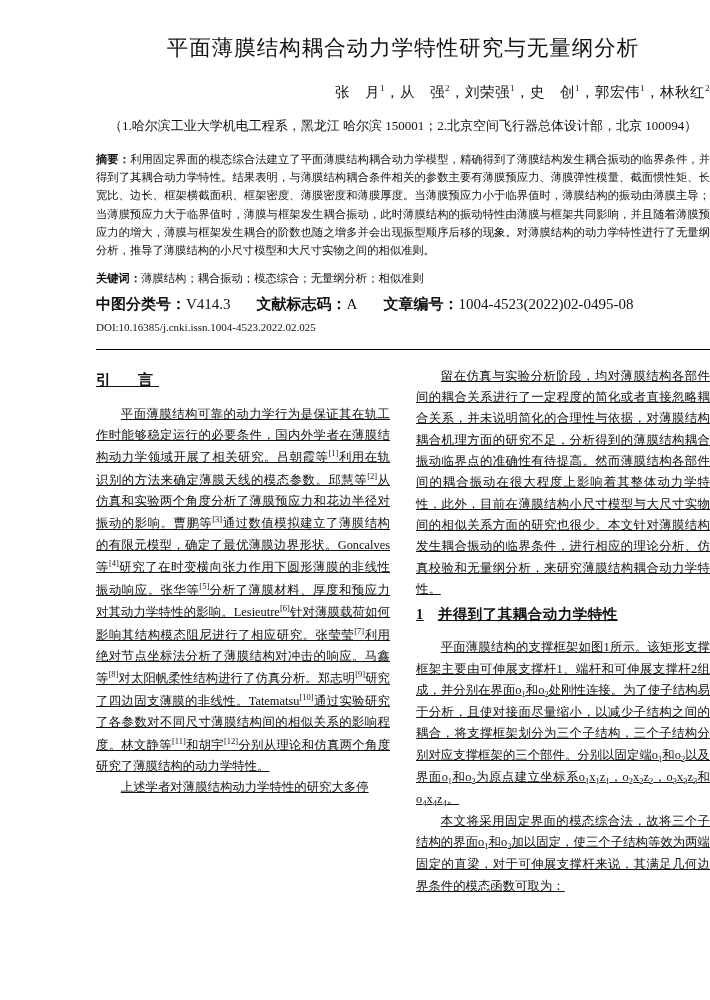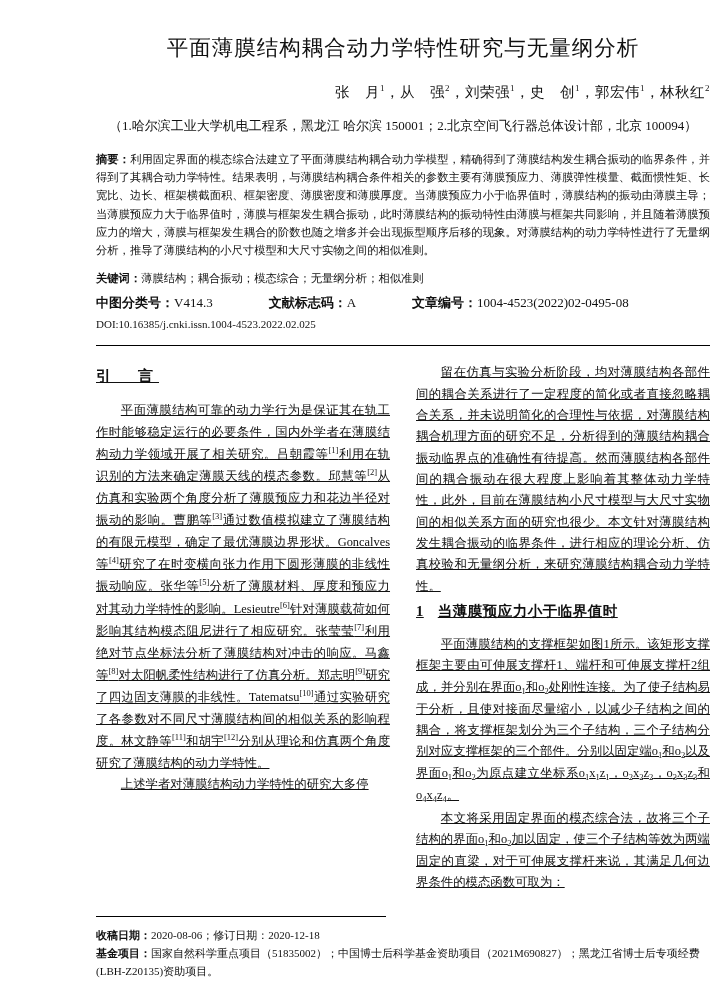--- a/index.html
+++ b/index.html
@@ -56,24 +56,23 @@
     margin-bottom: 10px;
   }
   .abstract .lead { font-weight: bold; }
   .keywords {
     font-size: 11.3px;
     line-height: 1.7;
     margin-bottom: 3px;
   }
   .keywords .lead { font-weight: bold; }
   .meta-line {
-    font-size: 13px;
+    font-size: 15px;
     line-height: 1.7;
     display: flex;
-    gap: 30px;
   }
   .meta-line .seg { margin-right: 26px; white-space: nowrap; }
   .meta-line .seg .lb { font-weight: bold; }
   .doi {
     font-size: 11px;
     line-height: 1.7;
     margin-top: 1px;
     font-family: "Liberation Serif", serif;
   }
   .rule {
@@ -159,31 +158,22 @@
 
     <div class="col">
       <div class="sec-head">引　言</div>
       <p class="body">平面薄膜结构可靠的动力学行为是保证其在轨工作时能够稳定运行的必要条件，国内外学者在薄膜结构动力学领域开展了相关研究。吕朝霞等<sup>[1]</sup>利用在轨识别的方法来确定薄膜天线的模态参数。邱慧等<sup>[2]</sup>从仿真和实验两个角度分析了薄膜预应力和花边半径对振动的影响。曹鹏等<sup>[3]</sup>通过数值模拟建立了薄膜结构的有限元模型，确定了最优薄膜边界形状。Goncalves等<sup>[4]</sup>研究了在时变横向张力作用下圆形薄膜的非线性振动响应。张华等<sup>[5]</sup>分析了薄膜材料、厚度和预应力对其动力学特性的影响。Lesieutre<sup>[6]</sup>针对薄膜载荷如何影响其结构模态阻尼进行了相应研究。张莹莹<sup>[7]</sup>利用绝对节点坐标法分析了薄膜结构对冲击的响应。马鑫等<sup>[8]</sup>对太阳帆柔性结构进行了仿真分析。郑志明<sup>[9]</sup>研究了四边固支薄膜的非线性。Tatematsu<sup>[10]</sup>通过实验研究了各参数对不同尺寸薄膜结构间的相似关系的影响程度。林文静等<sup>[11]</sup>和胡宇<sup>[12]</sup>分别从理论和仿真两个角度研究了薄膜结构的动力学特性。</p>
       <p class="body">上述学者对薄膜结构动力学特性的研究大多停</p>
     </div>
 
     <div class="col">
       <p class="body">留在仿真与实验分析阶段，均对薄膜结构各部件间的耦合关系进行了一定程度的简化或者直接忽略耦合关系，并未说明简化的合理性与依据，对薄膜结构耦合机理方面的研究不足，分析得到的薄膜结构耦合振动临界点的准确性有待提高。然而薄膜结构各部件间的耦合振动在很大程度上影响着其整体动力学特性，此外，目前在薄膜结构小尺寸模型与大尺寸实物间的相似关系方面的研究也很少。本文针对薄膜结构发生耦合振动的临界条件，进行相应的理论分析、仿真校验和无量纲分析，来研究薄膜结构耦合动力学特性。</p>
       <div class="sec-head-num">
-        <span class="num">1</span><span>当薄膜预应力小于临界值时</span>
+        <span class="num">1</span><span>并得到了其耦合动力学特性</span>
       </div>
       <p class="body">平面薄膜结构的支撑框架如图1所示。该矩形支撑框架主要由可伸展支撑杆1、端杆和可伸展支撑杆2组成，并分别在界面o<sub>1</sub>和o<sub>2</sub>处刚性连接。为了使子结构易于分析，且使对接面尽量缩小，以减少子结构之间的耦合，将支撑框架划分为三个子结构，三个子结构分别对应支撑框架的三个部件。分别以固定端o<sub>1</sub>和o<sub>2</sub>以及界面o<sub>1</sub>和o<sub>2</sub>为原点建立坐标系o<sub>1</sub>x<sub>1</sub>z<sub>1</sub>，o<sub>2</sub>x<sub>2</sub>z<sub>2</sub>，o<sub>3</sub>x<sub>3</sub>z<sub>3</sub>和o<sub>4</sub>x<sub>4</sub>z<sub>4</sub>。</p>
       <p class="body">本文将采用固定界面的模态综合法，故将三个子结构的界面o<sub>1</sub>和o<sub>2</sub>加以固定，使三个子结构等效为两端固定的直梁，对于可伸展支撑杆来说，其满足几何边界条件的模态函数可取为：</p>
     </div>
 
   </div>
 
-  <div class="footer">
-    <div class="fl"></div>
-    <div class="row">
-      <span class="lead">收稿日期：</span><span>2020-08-06；修订日期：2020-12-18</span>
-    </div>
-    <div class="row">
-      <span class="lead">基金项目：</span><span>国家自然科学重点项目（51835002）；中国博士后科学基金资助项目（2021M690827）；黑龙江省博士后专项经费(LBH-Z20135)资助项目。</span>
-    </div>
-  </div>
 
 </div>
 
 </body></html>

